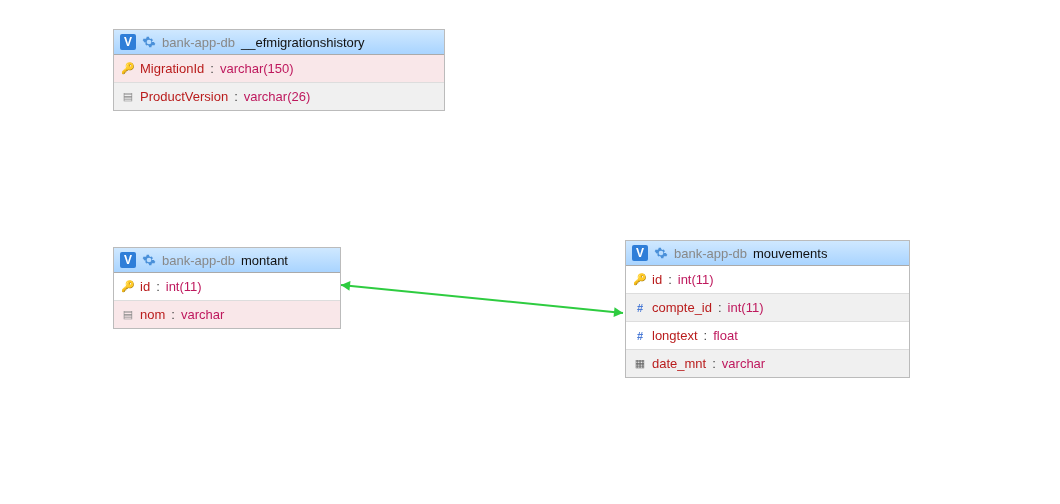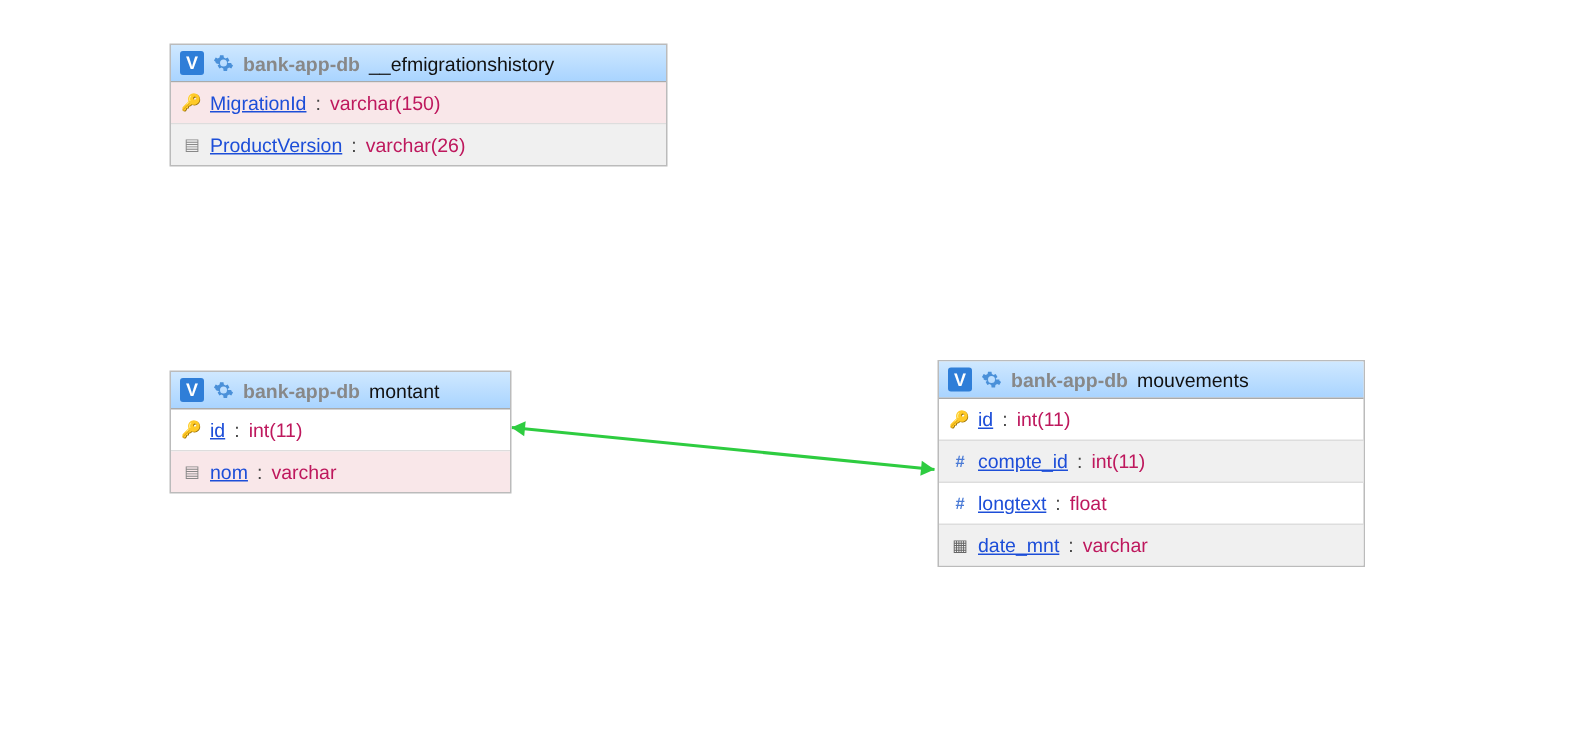--- a/index.html
+++ b/index.html
@@ -35,21 +35,21 @@
     gap: 6px;
     padding: 4px 6px;
     background: linear-gradient(#cfe8ff, #a9d4ff);
     border-bottom: 1px solid #aaaaaa;
     font-size: 13px;
     color: #555;
     white-space: nowrap;
   }
   .table-header .db {
     color: #888;
-    font-weight: bold;
+    font-weight: normal;
   }
   .table-header .tbl {
     color: #111;
     font-weight: normal;
   }
   .v-badge {
     background: #2f7ed8;
     color: #fff;
     font-weight: bold;
     font-size: 12px;
@@ -83,21 +83,21 @@
     display: inline-flex;
     align-items: center;
     justify-content: center;
     font-size: 11px;
     color: #777;
   }
   .col-icon.key { color: #c9a300; }
   .col-icon.hash { color: #4b7bd6; font-weight: bold; }
   .col-icon.txt { color: #888; }
   .col-icon.date { color: #666; }
-  .col-name { color: #1d4ed8; text-decoration: underline; }
+  .col-name { color: #b91c1c; }
   .col-type { color: #be185d; }
 </style>
 </head>
 <body>
 
 <div class="canvas">
 
   <svg class="lines">
     <g>
         <line x1="341" y1="285" x2="623" y2="313" stroke="#2ecc40" stroke-width="2"></line>

